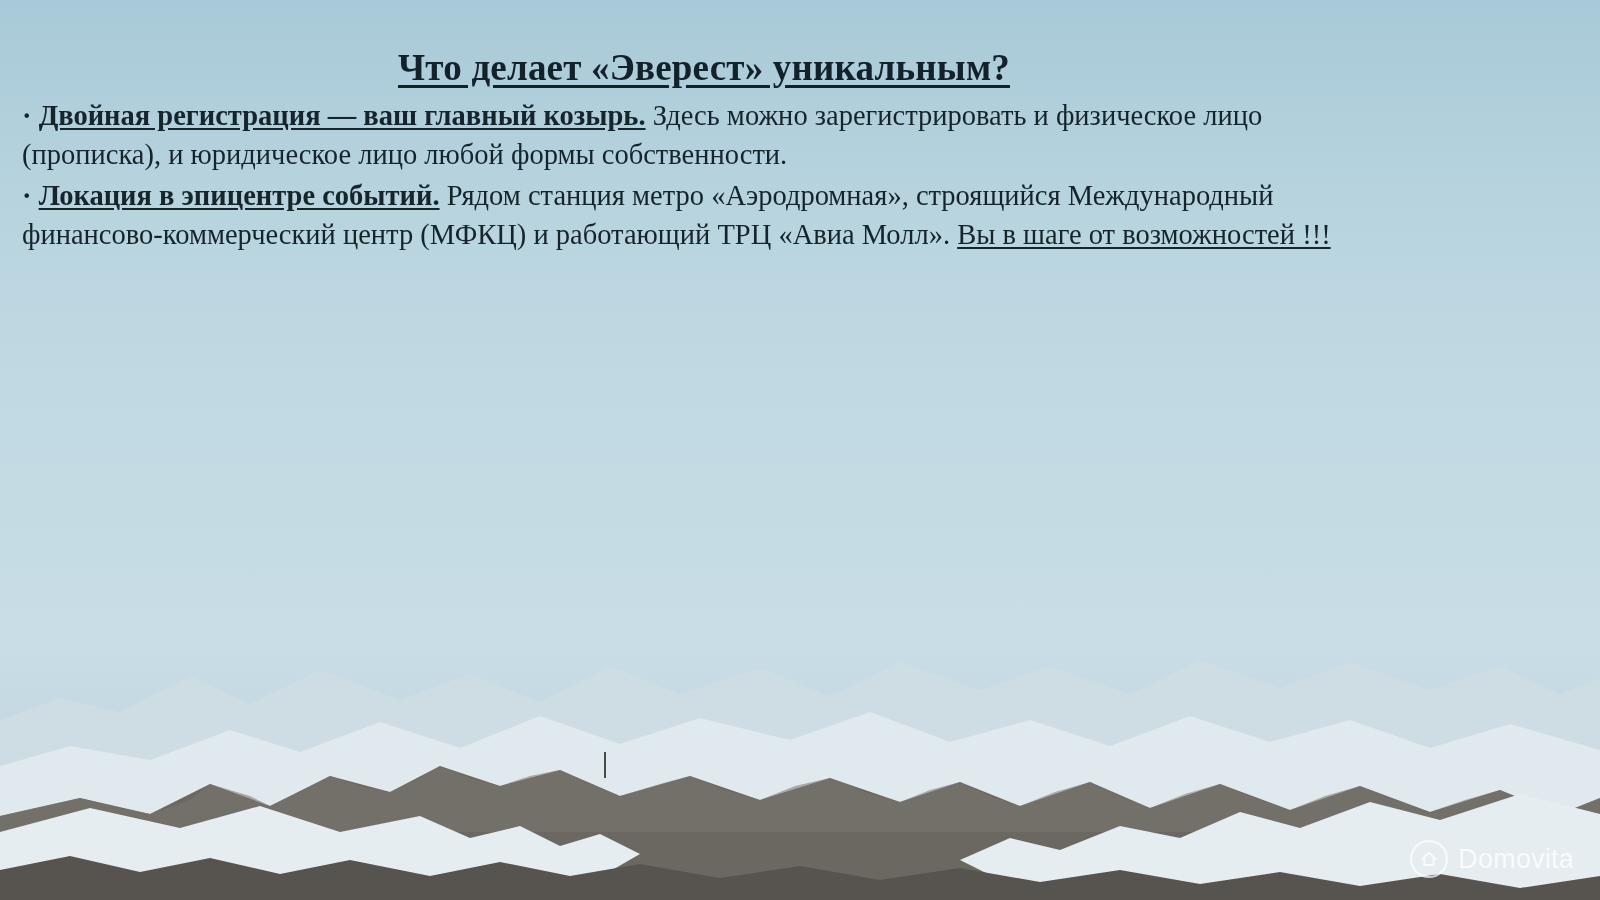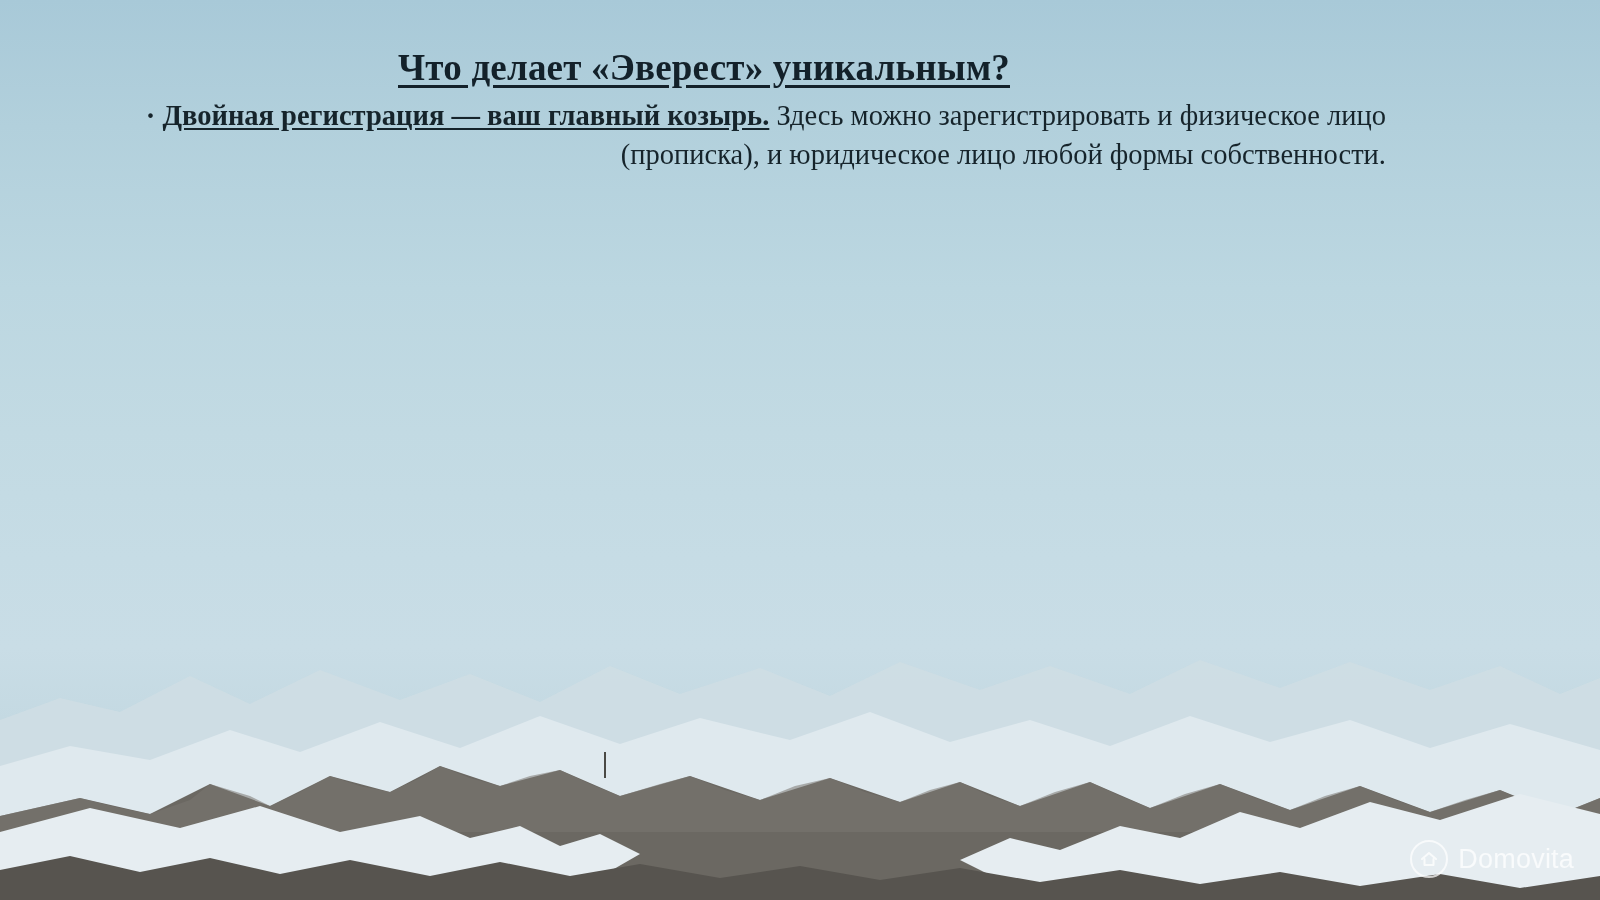--- a/index.html
+++ b/index.html
@@ -100,21 +100,20 @@
     letter-spacing: 0.2px;
     color: #13212a;
   }
 
   .bullet {
     font-size: 28.5px;
     line-height: 1.355;
     margin: 0 0 3px 0;
     text-indent: 0;
     color: #16242b;
-    text-align: right;
   }
   .bullet .marker {
     font-weight: bold;
   }
   .lead {
     font-weight: bold;
     text-decoration: underline;
     text-underline-offset: 3px;
   }
   .sub-underline {
@@ -179,18 +178,22 @@
 
   <div class="content">
 
     <h1 class="slide-title">Что делает «Эверест» уникальным?</h1>
 
     <p class="bullet">
       <span class="marker">·</span>
       <span class="lead">Двойная регистрация — ваш главный козырь.</span><span> Здесь можно зарегистрировать и физическое лицо (прописка), и юридическое лицо любой формы собственности.</span>
     </p>
 
+    <p class="bullet">
+      <span class="marker">·</span>
+      <span class="lead">Локация в эпицентре событий.</span><span>  Рядом станция метро «Аэродромная», строящийся Международный финансово-коммерческий центр (МФКЦ) и работающий ТРЦ «Авиа Молл». </span><span class="sub-underline">Вы в шаге от возможностей !!!</span>
+    </p>
 
 
 
 
   </div>
 </div>
 
 </body></html>

